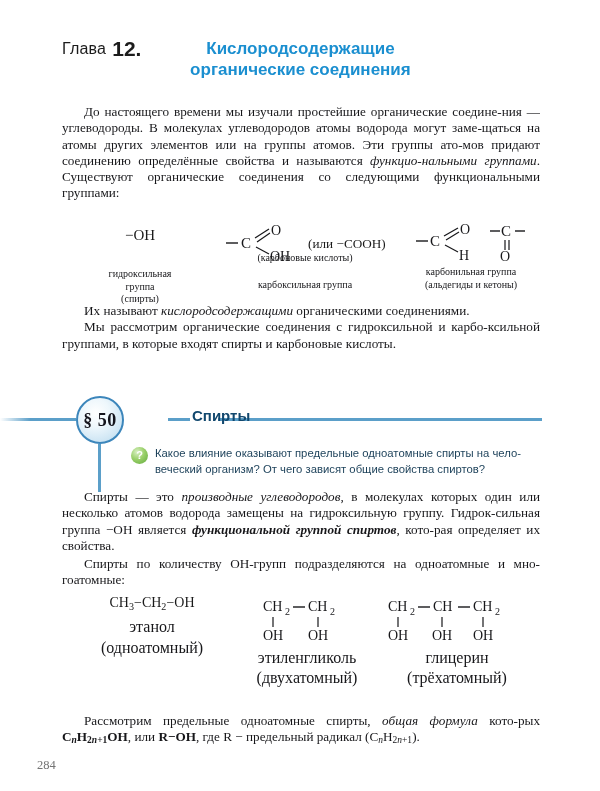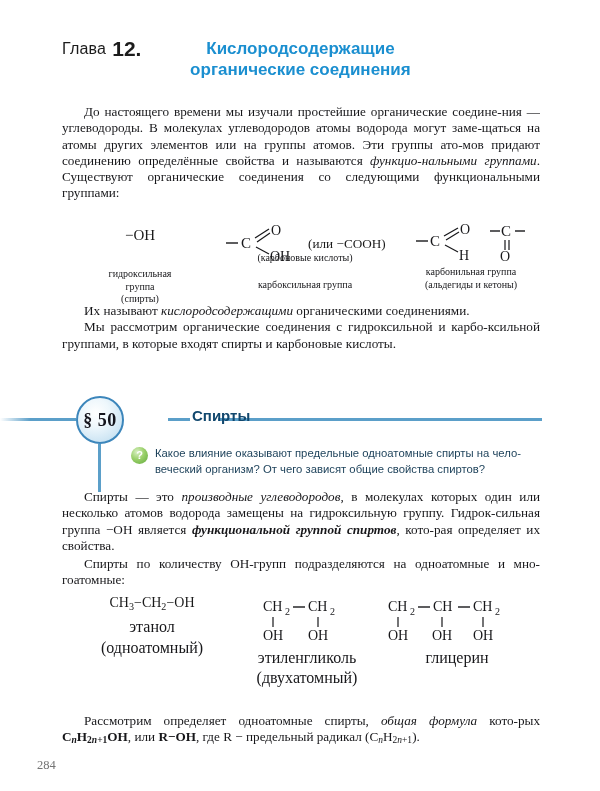--- a/index.html
+++ b/index.html
@@ -391,22 +391,23 @@
           <text x="113" y="19" font-family="Liberation Serif, serif" font-size="10" fill="#17171a">2</text>
           <line x1="16" y1="21" x2="16" y2="31" stroke="#17171a" stroke-width="1.2"></line>
           <line x1="60" y1="21" x2="60" y2="31" stroke="#17171a" stroke-width="1.2"></line>
           <line x1="101" y1="21" x2="101" y2="31" stroke="#17171a" stroke-width="1.2"></line>
           <text x="6" y="44" font-family="Liberation Serif, serif" font-size="14" fill="#17171a">OH</text>
           <text x="50" y="44" font-family="Liberation Serif, serif" font-size="14" fill="#17171a">OH</text>
           <text x="91" y="44" font-family="Liberation Serif, serif" font-size="14" fill="#17171a">OH</text>
         </svg>
       </div>
       <div class="alc-cap">глицерин</div>
+      <div class="alc-cap">(трёхатомный)</div>
     </div>
 
   </div>
 
 
-  <div class="para" id="p-gen"><span>Рассмотрим определяет одноатомные спирты, </span><i>общая формула</i><span> кото-рых </span><b>C<span class="sub"><i>n</i></span>H<span class="sub">2<i>n</i>+1</span>OH</b><span>, или </span><b>R−OH</b><span>, где R − предельный радикал </span><span>(C<span class="sub"><i>n</i></span>H<span class="sub">2<i>n</i>+1</span>).</span></div>
+  <div class="para" id="p-gen"><span>Рассмотрим предельные одноатомные спирты, </span><i>общая формула</i><span> кото-рых </span><b>C<span class="sub"><i>n</i></span>H<span class="sub">2<i>n</i>+1</span>OH</b><span>, или </span><b>R−OH</b><span>, где R − предельный радикал </span><span>(C<span class="sub"><i>n</i></span>H<span class="sub">2<i>n</i>+1</span>).</span></div>
 
   <div class="page-num">284</div>
 
 </div>
 
 </body></html>

